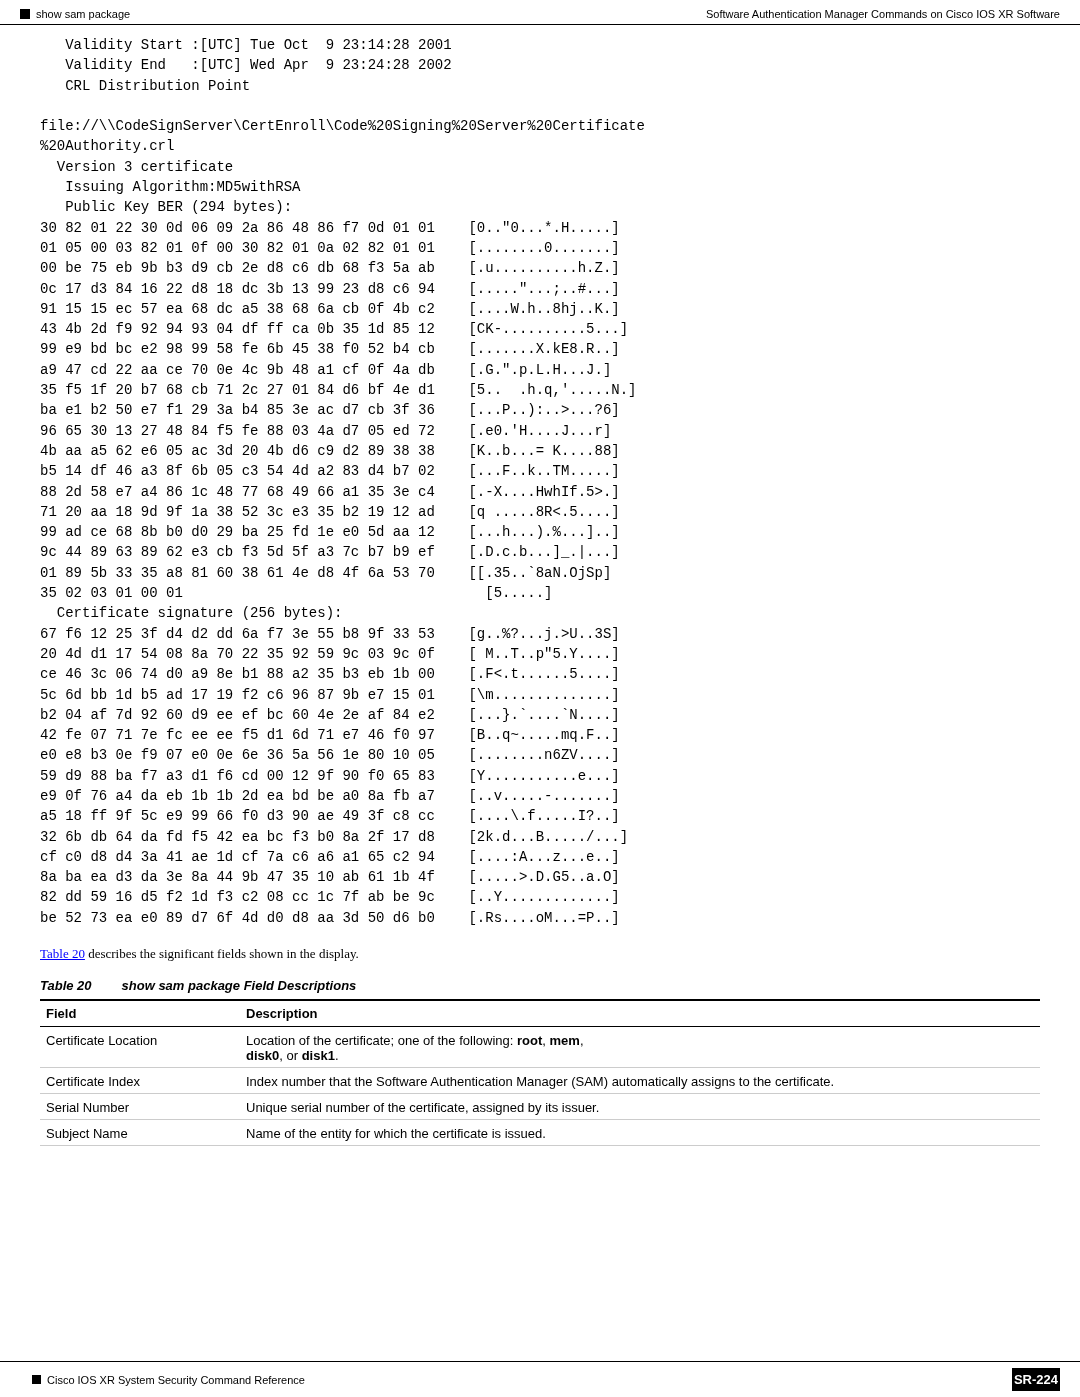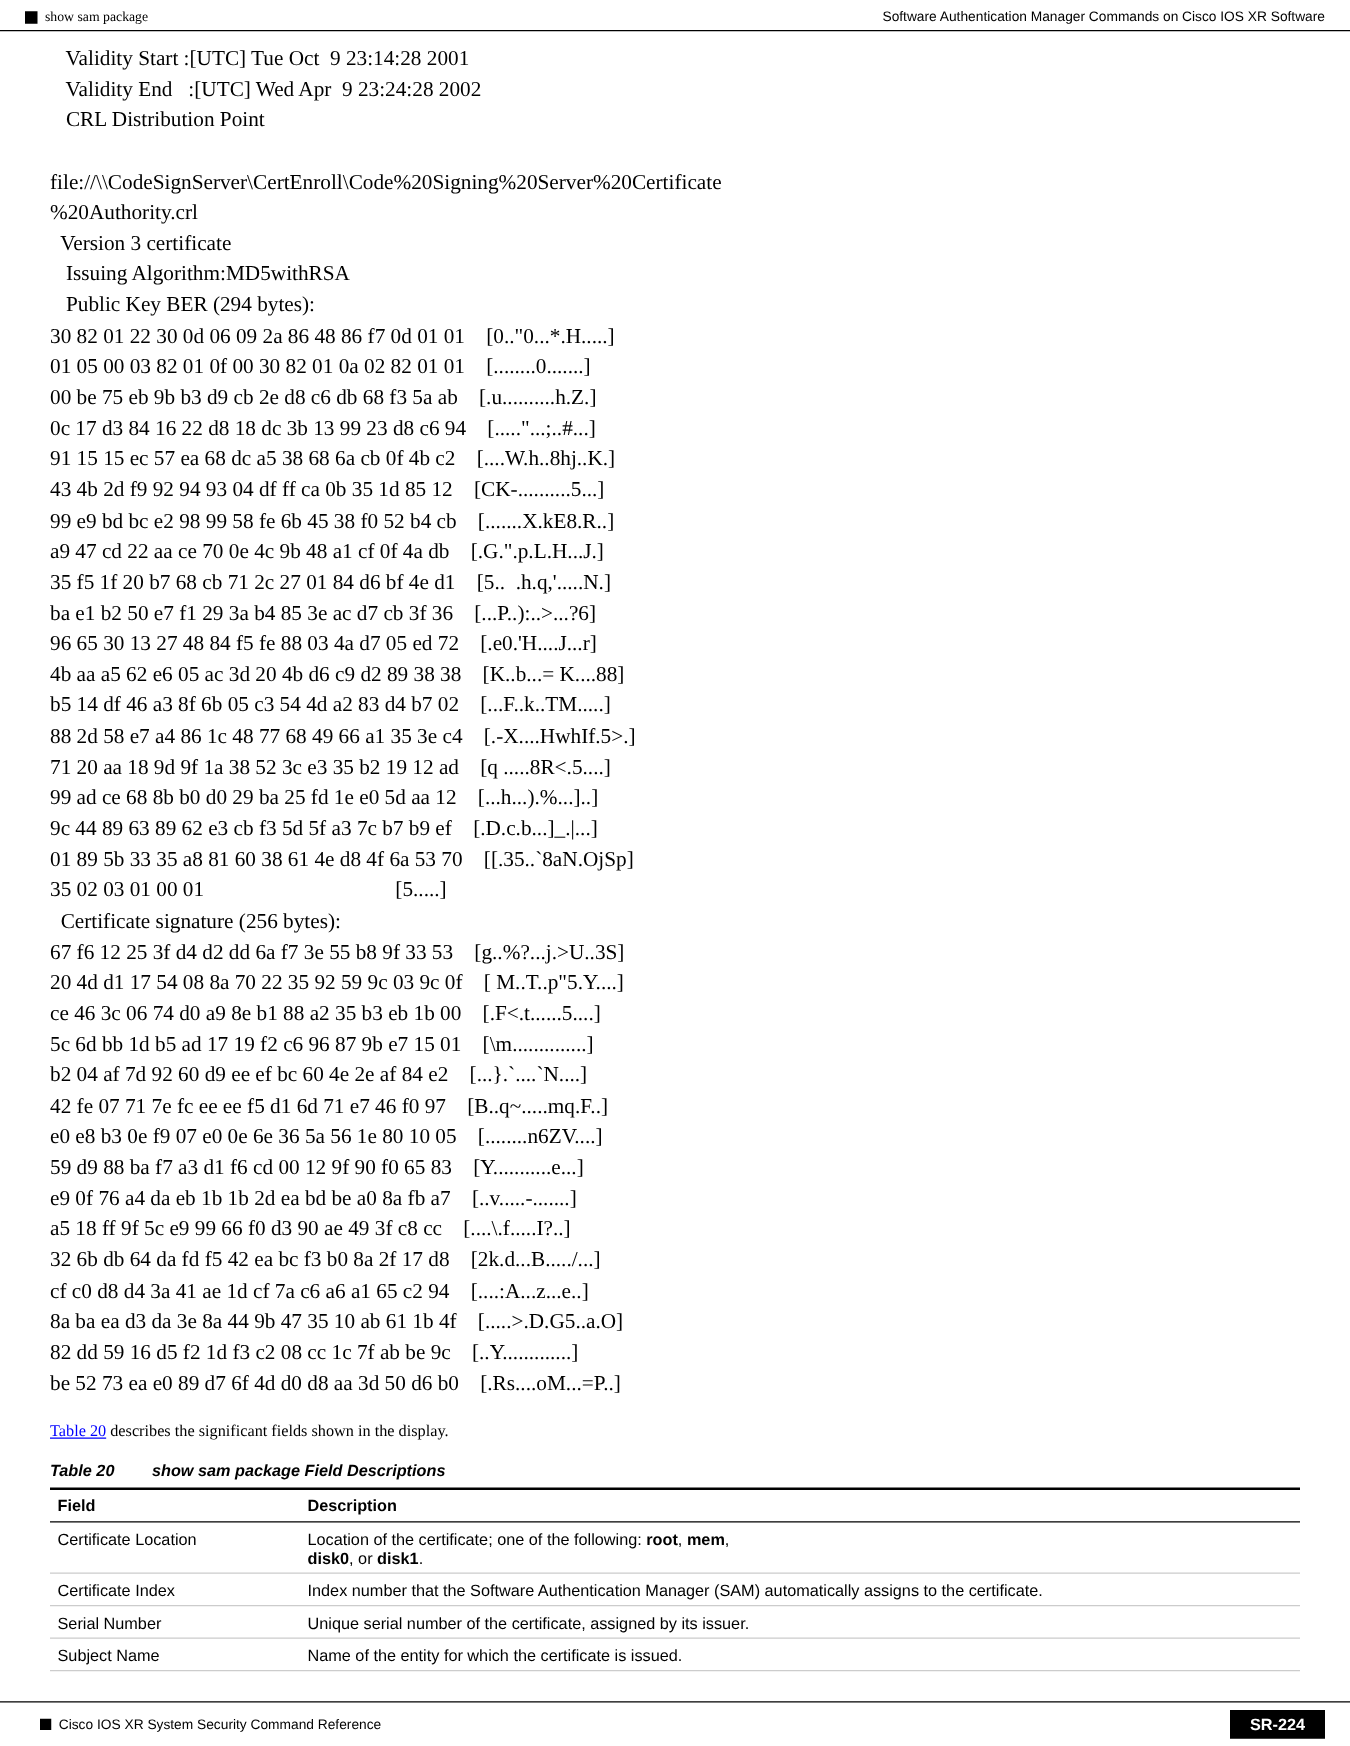--- a/index.html
+++ b/index.html
@@ -18,21 +18,20 @@
       display: flex;
       justify-content: space-between;
       align-items: flex-start;
       padding: 8px 20px 4px 20px;
       border-bottom: 1px solid #000;
       font-size: 11px;
     }
     .page-header-left {
       display: flex;
       flex-direction: column;
-      font-family: Liberation Serif, serif;
     }
     .header-black-square {
       width: 10px;
       height: 10px;
       background: #000;
       display: inline-block;
       margin-right: 6px;
       vertical-align: middle;
     }
     .header-show-sam {
@@ -45,22 +44,22 @@
       text-align: right;
     }
 
     
     .main-content {
       padding: 10px 40px 20px 40px;
     }
 
     
     .code-block {
-      font-family: Liberation Serif, serif;
-      font-size: 17px;
+      font-family: Liberation Mono, monospace;
+      font-size: 14px;
       line-height: 1.45;
       white-space: pre;
       margin-bottom: 16px;
     }
 
     
     .table-ref-line {
       font-size: 13px;
       margin-bottom: 14px;
       line-height: 1.5;
@@ -137,21 +136,21 @@
     .footer-black-square {
       width: 9px;
       height: 9px;
       background: #000;
       display: inline-block;
     }
     .footer-right {
       background: #000;
       color: #fff;
       font-weight: bold;
-      padding: 4px 16px;
+      padding: 4px 2px;
       font-size: 13px;
     }
   </style>
 </head>
 <body>
 
 <div class="page-header">
   <div class="page-header-left">
     <span style="display:inline-flex;align-items:center;">
       <span class="header-black-square"></span>

